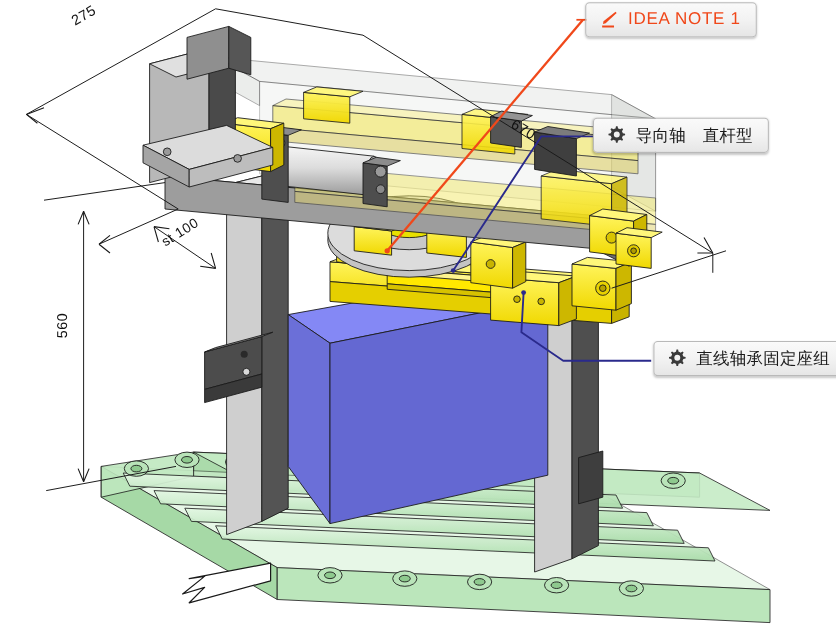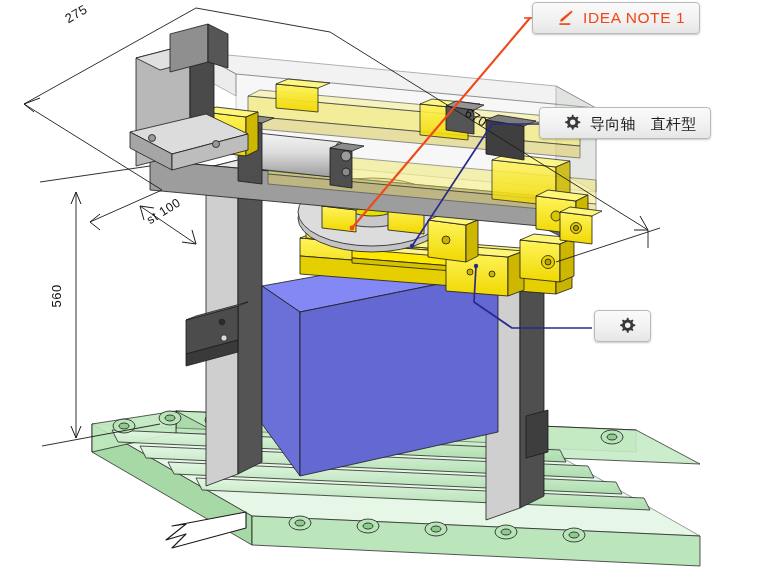--- a/index.html
+++ b/index.html
@@ -15,21 +15,21 @@
     overflow:hidden;
   }
   #cadsvg{position:absolute;left:0;top:0;width:760px;height:572px;}
 
   
   .callout{
     position:absolute;
     display:flex;align-items:center;
     gap:9px;
     height:32px;
-    padding:0 14px 0 23px;
+    padding:0 14px 0 11px;
     border:1px solid #b9b9b9;
     border-radius:4px;
     background:linear-gradient(180deg,#fafafa 0%,#f2f2f2 52%,#e6e6e6 100%);
     box-shadow:0 1px 2px rgba(0,0,0,.22);
     white-space:nowrap;
     box-sizing:border-box;
   }
   .callout .lbl{
     font-size:15px;
     line-height:1;
@@ -351,15 +351,16 @@
     <span class="lbl">导向轴　直杆型</span>
   </div>
 
   <div class="callout gear" style="left:594px;top:310px;">
     <span class="ico">
       <svg viewBox="0 0 20 20" width="18" height="18">
         <path fill="#3a3a3a" d="M10 0.8 L11.6 0.8 L12.1 3.1 C12.8 3.3 13.5 3.6 14.1 4.0 L16.1 2.8 L17.2 3.9 L16.0 5.9 C16.4 6.5 16.7 7.2 16.9 7.9 L19.2 8.4 L19.2 10.0 L16.9 10.5 C16.7 11.2 16.4 11.9 16.0 12.5 L17.2 14.5 L16.1 15.6 L14.1 14.4 C13.5 14.8 12.8 15.1 12.1 15.3 L11.6 17.6 L10.0 17.6 L9.5 15.3 C8.8 15.1 8.1 14.8 7.5 14.4 L5.5 15.6 L4.4 14.5 L5.6 12.5 C5.2 11.9 4.9 11.2 4.7 10.5 L2.4 10.0 L2.4 8.4 L4.7 7.9 C4.9 7.2 5.2 6.5 5.6 5.9 L4.4 3.9 L5.5 2.8 L7.5 4.0 C8.1 3.6 8.8 3.3 9.5 3.1 Z"></path>
         <circle cx="10.8" cy="9.2" r="3.0" fill="#f2f2f2"></circle>
       </svg>
     </span>
+    <span class="lbl">直线轴承固定座组</span>
   </div>
 
 </div>
 
 </body></html>

